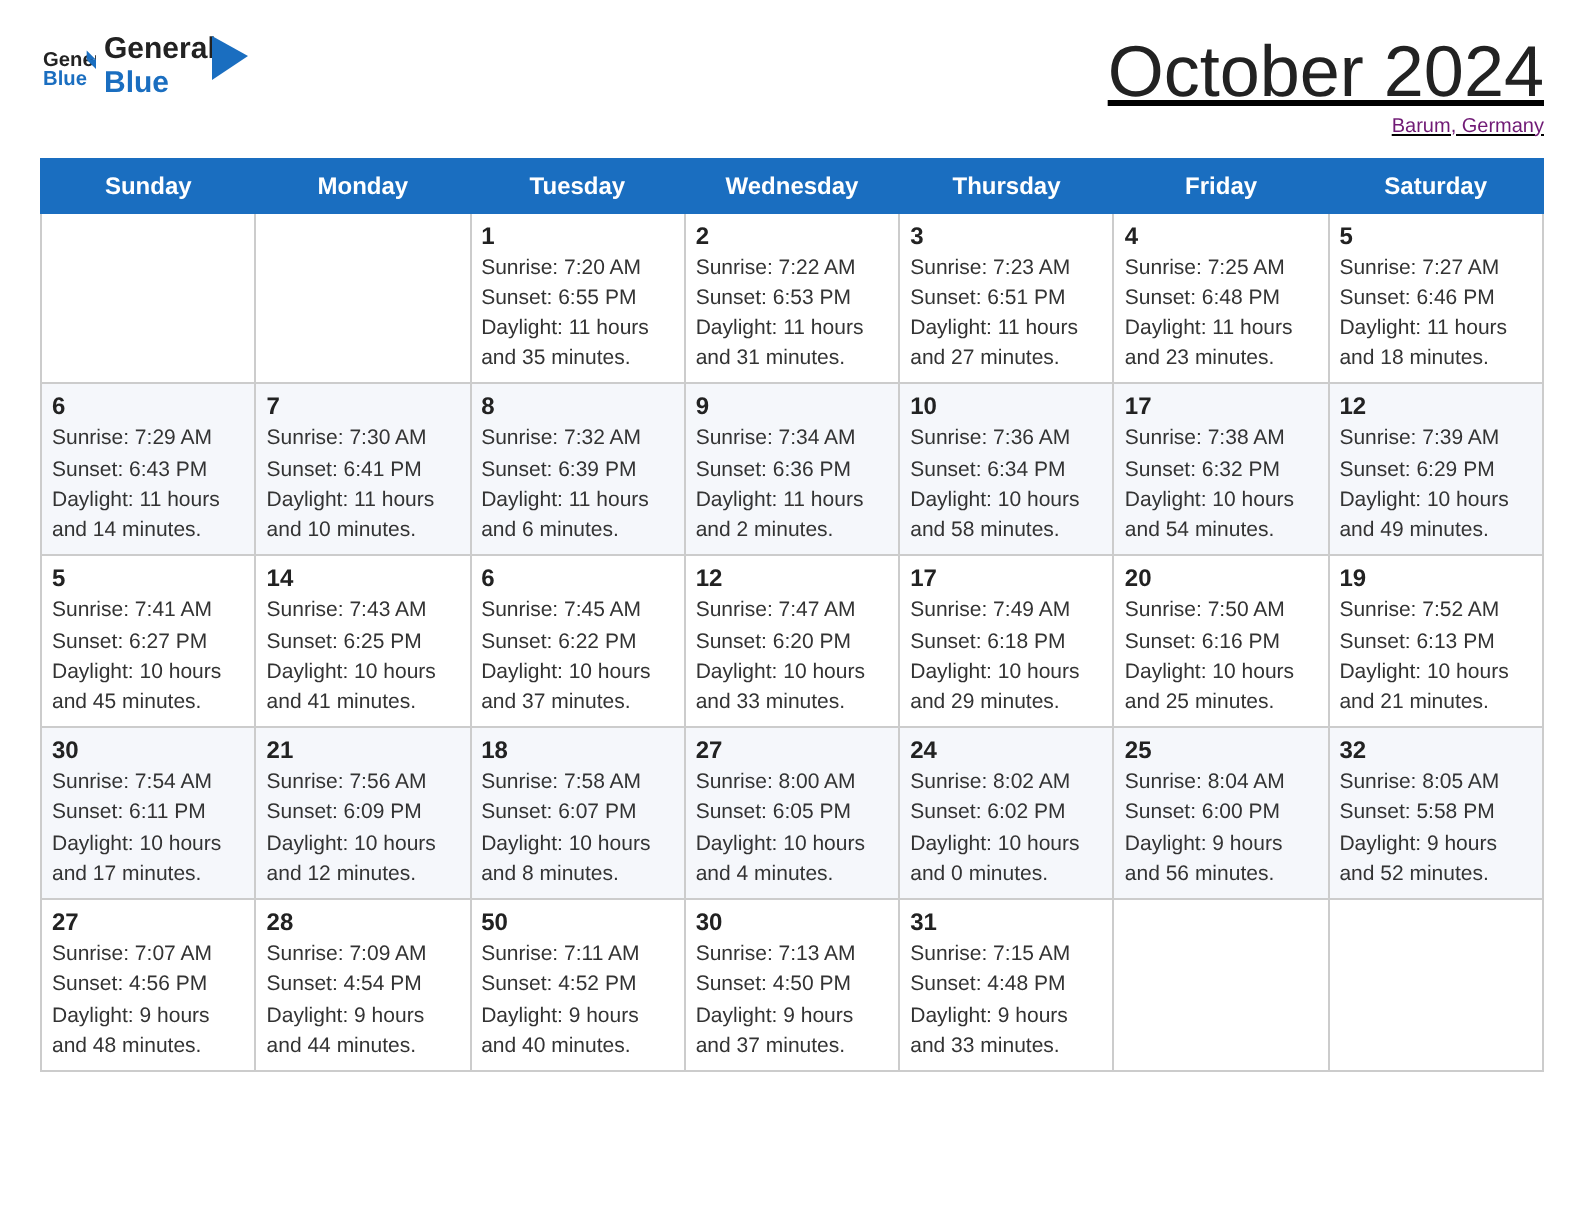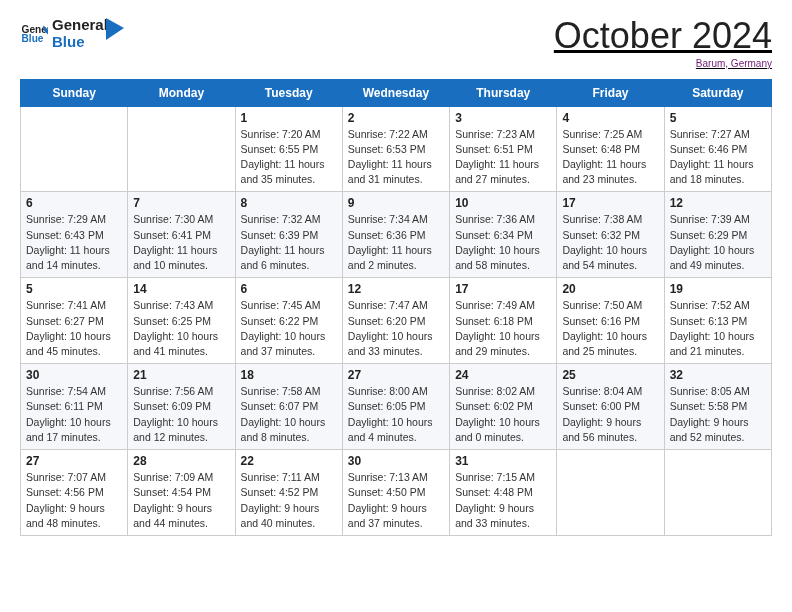--- a/index.html
+++ b/index.html
@@ -245,21 +245,21 @@
         <tr>
           <td>
             <div class="day-num">27</div>
             <div class="day-info">Sunrise: 7:07 AM<br>Sunset: 4:56 PM<br>Daylight: 9 hours and 48 minutes.</div>
           </td>
           <td>
             <div class="day-num">28</div>
             <div class="day-info">Sunrise: 7:09 AM<br>Sunset: 4:54 PM<br>Daylight: 9 hours and 44 minutes.</div>
           </td>
           <td>
-            <div class="day-num">22</div>
+            <div class="day-num">50</div>
             <div class="day-info">Sunrise: 7:11 AM<br>Sunset: 4:52 PM<br>Daylight: 9 hours and 40 minutes.</div>
           </td>
           <td>
             <div class="day-num">30</div>
             <div class="day-info">Sunrise: 7:13 AM<br>Sunset: 4:50 PM<br>Daylight: 9 hours and 37 minutes.</div>
           </td>
           <td>
             <div class="day-num">31</div>
             <div class="day-info">Sunrise: 7:15 AM<br>Sunset: 4:48 PM<br>Daylight: 9 hours and 33 minutes.</div>
           </td>

